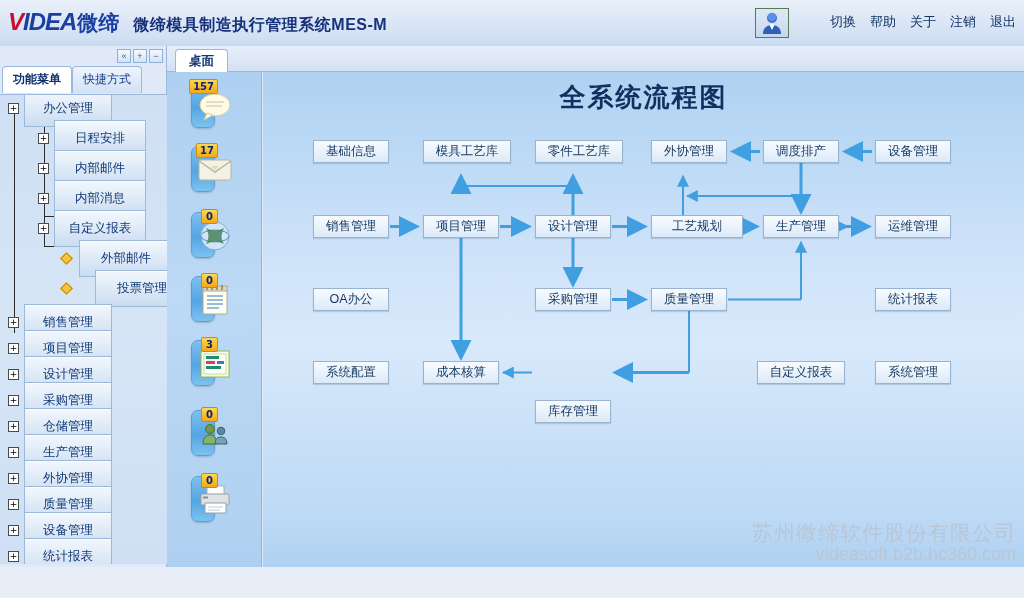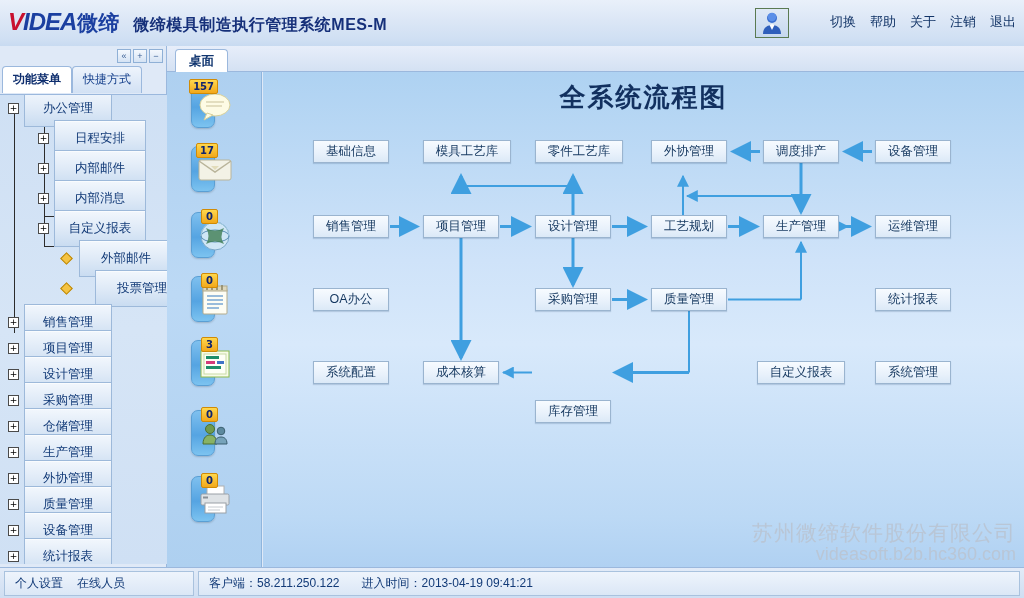--- a/index.html
+++ b/index.html
@@ -475,45 +475,35 @@
       <div id="boxes">
           <div class="fbox" style="left: 50px; top: 68px; width: 76px;">基础信息</div>
           <div class="fbox" style="left: 160px; top: 68px; width: 88px;">模具工艺库</div>
           <div class="fbox" style="left: 272px; top: 68px; width: 88px;">零件工艺库</div>
           <div class="fbox" style="left: 388px; top: 68px; width: 76px;">外协管理</div>
           <div class="fbox" style="left: 500px; top: 68px; width: 76px;">调度排产</div>
           <div class="fbox" style="left: 612px; top: 68px; width: 76px;">设备管理</div>
           <div class="fbox" style="left: 50px; top: 143px; width: 76px;">销售管理</div>
           <div class="fbox" style="left: 160px; top: 143px; width: 76px;">项目管理</div>
           <div class="fbox" style="left: 272px; top: 143px; width: 76px;">设计管理</div>
-          <div class="fbox" style="left: 388px; top: 143px; width: 76px;">工艺规划</div>
+          <div class="fbox" style="left: 388px; top: 143px; width: 92px;">工艺规划</div>
           <div class="fbox" style="left: 500px; top: 143px; width: 76px;">生产管理</div>
           <div class="fbox" style="left: 612px; top: 143px; width: 76px;">运维管理</div>
           <div class="fbox" style="left: 50px; top: 216px; width: 76px;">OA办公</div>
           <div class="fbox" style="left: 272px; top: 216px; width: 76px;">采购管理</div>
           <div class="fbox" style="left: 388px; top: 216px; width: 76px;">质量管理</div>
           <div class="fbox" style="left: 612px; top: 216px; width: 76px;">统计报表</div>
           <div class="fbox" style="left: 50px; top: 289px; width: 76px;">系统配置</div>
           <div class="fbox" style="left: 160px; top: 289px; width: 76px;">成本核算</div>
           <div class="fbox" style="left: 272px; top: 289px; width: 76px; margin-top: 39px;">库存管理</div>
           <div class="fbox" style="left: 494px; top: 289px; width: 88px;">自定义报表</div>
           <div class="fbox" style="left: 612px; top: 289px; width: 76px;">系统管理</div>
         </div>
 
       <div class="wm">
         <div class="wm1">苏州微缔软件股份有限公司</div>
         <div class="wm2">videasoft.b2b.hc360.com</div>
       </div>
     </div>
   </div>
 
-  <div class="statusbar">
-    <div class="sb-cell sb-left">
-      <span>个人设置</span>
-      <span>在线人员</span>
-    </div>
-    <div class="sb-cell sb-right">
-      <span><span>客户端：</span><span>58.211.250.122</span></span>
-      <span><span>进入时间：</span><span>2013-04-19 09:41:21</span></span>
-    </div>
-  </div>
 
 </div>
 
 </body></html>

